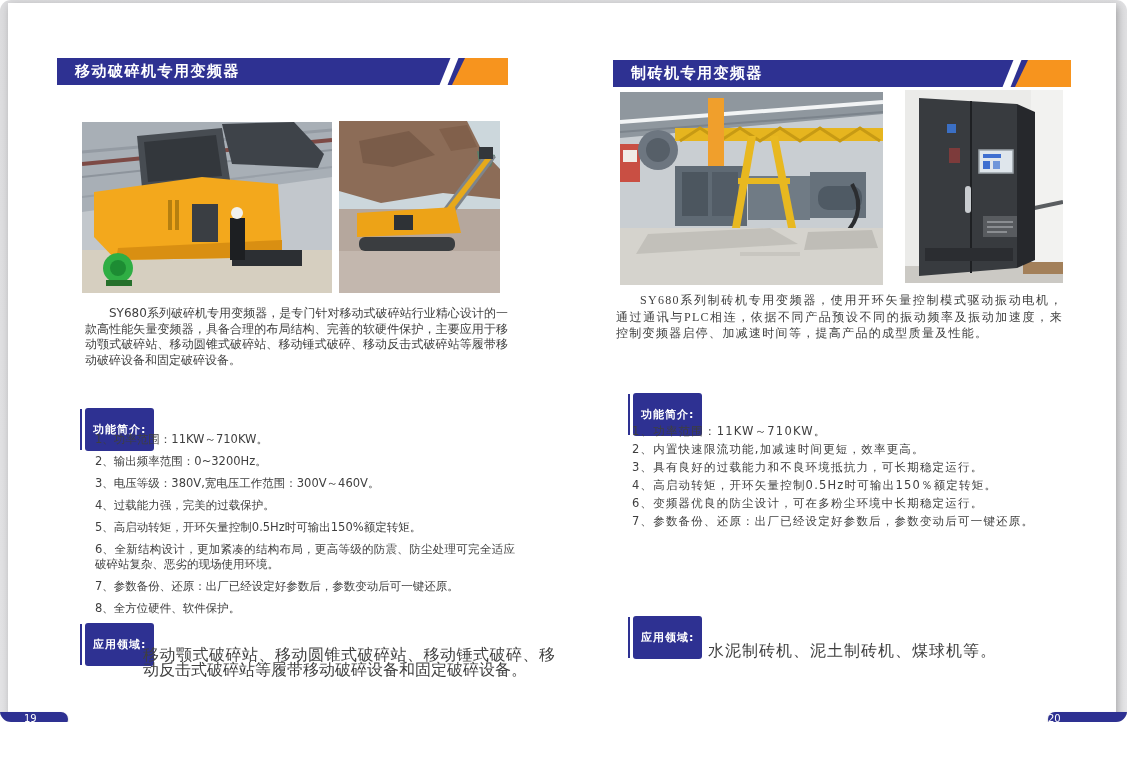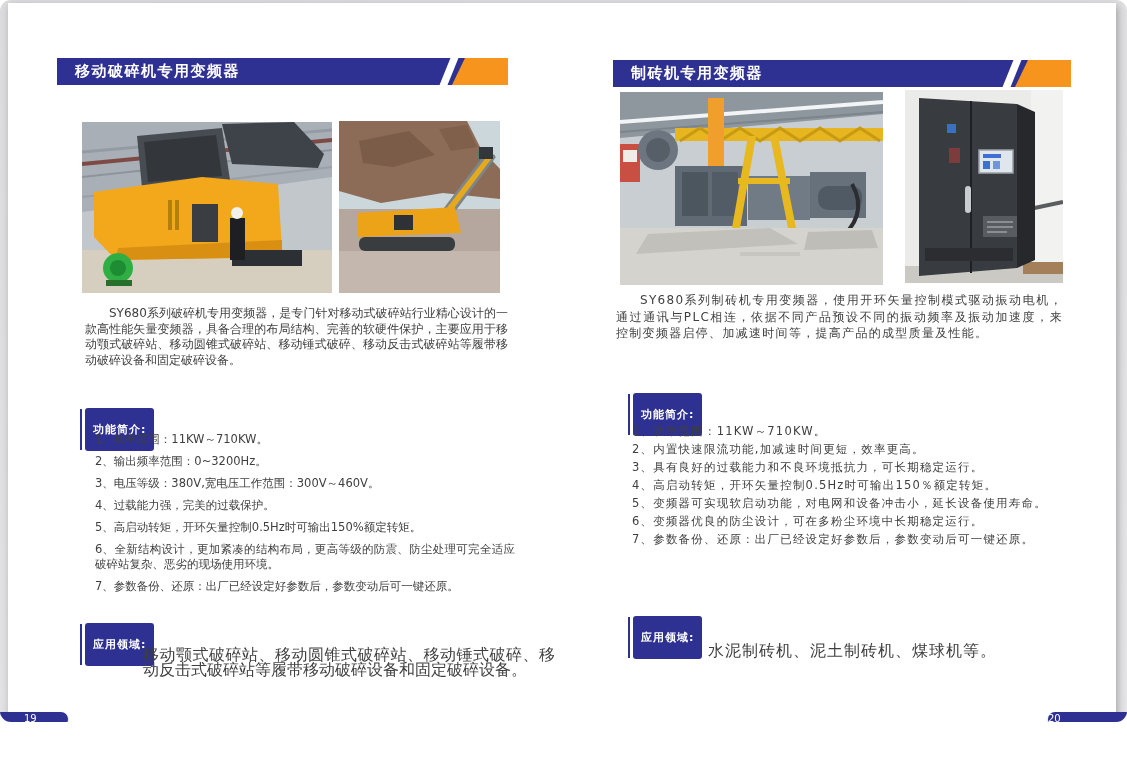--- a/index.html
+++ b/index.html
@@ -11,21 +11,21 @@
   .band-title{position:absolute;left:18px;top:0;line-height:27px;color:#fff;font-weight:bold;font-size:15px;letter-spacing:1.5px;white-space:nowrap;}
   .band-slash{position:absolute;right:55px;top:-3px;height:33px;width:8px;background:#fff;transform:skewX(-22deg);}
   .band-orange{position:absolute;right:0;top:0;height:27px;width:56px;background:#f7941e;clip-path:polygon(13px 0,100% 0,100% 100%,0 100%);}
 
   
   .photo{position:absolute;overflow:hidden;background:#ccc;}
   .photo svg{display:block;width:100%;height:100%;}
 
   
   .intro{position:absolute;font-size:12px;line-height:15.5px;text-align:justify;text-indent:2em;color:#3f3f3f;}
-  .intro.spread{line-height:16.5px;letter-spacing:1.3px;}
+  .intro.spread{line-height:16.5px;letter-spacing:1.3px;font-family:Liberation Serif, serif;}
 
   .badge{position:absolute;height:19px;line-height:19px;padding:12px 8px;background:#2e3192;border-radius:3px;color:#fff;font-size:11px;font-weight:bold;letter-spacing:1px;white-space:nowrap;}
   .badge::before{content:"";position:absolute;left:-5px;top:1px;bottom:1px;width:2px;background:#2e3192;}
 
   .feat-list{position:absolute;}
   .feat-item{font-size:11.5px;color:#3f3f3f;text-align:justify;}
   .left-list .feat-item{line-height:15px;margin-bottom:7px;width:420px;}
   .right-list .feat-item{line-height:13px;margin-bottom:5px;width:446px;letter-spacing:1.2px;}
 
   .apps-text{position:absolute;font-size:16px;line-height:15px;text-align:justify;color:#3f3f3f;margin-left:48px;}
@@ -98,20 +98,21 @@
     <div class="badge" style="left:85px;top:408px;">功能简介:</div>
 
     <div class="feat-list left-list" style="left:95px;top:432px;">
         <div class="feat-item">1、功率范围：11KW～710KW。</div>
         <div class="feat-item">2、输出频率范围：0~3200Hz。</div>
         <div class="feat-item">3、电压等级：380V,宽电压工作范围：300V～460V。</div>
         <div class="feat-item">4、过载能力强，完美的过载保护。</div>
         <div class="feat-item">5、高启动转矩，开环矢量控制0.5Hz时可输出150%额定转矩。</div>
         <div class="feat-item">6、全新结构设计，更加紧凑的结构布局，更高等级的防震、防尘处理可完全适应破碎站复杂、恶劣的现场使用环境。</div>
         <div class="feat-item">7、参数备份、还原：出厂已经设定好参数后，参数变动后可一键还原。</div>
+        <div class="feat-item">8、全方位硬件、软件保护。</div>
       </div>
 
     <div class="badge" style="left:85px;top:623px;">应用领域:</div>
 
     <div class="apps-text" style="left:95px;top:647px;width:412px;">移动颚式破碎站、移动圆锥式破碎站、移动锤式破碎、移动反击式破碎站等履带移动破碎设备和固定破碎设备。</div>
 
     <div class="tab tab-left">19</div>
   </div>
 
   <div>
@@ -179,21 +180,20 @@
 
     <div class="intro spread" style="left:616px;top:292px;width:447px;">SY680系列制砖机专用变频器，使用开环矢量控制模式驱动振动电机，通过通讯与PLC相连，依据不同产品预设不同的振动频率及振动加速度，来控制变频器启停、加减速时间等，提高产品的成型质量及性能。</div>
 
     <div class="badge" style="left:633px;top:393px;">功能简介:</div>
 
     <div class="feat-list right-list" style="left:632px;top:425px;">
         <div class="feat-item">1、功率范围：11KW～710KW。</div>
         <div class="feat-item">2、内置快速限流功能,加减速时间更短，效率更高。</div>
         <div class="feat-item">3、具有良好的过载能力和不良环境抵抗力，可长期稳定运行。</div>
         <div class="feat-item">4、高启动转矩，开环矢量控制0.5Hz时可输出150％额定转矩。</div>
-        <div class="feat-item">5、变频器可实现软启动功能，对电网和设备冲击小，延长设备使用寿命。</div>
         <div class="feat-item">6、变频器优良的防尘设计，可在多粉尘环境中长期稳定运行。</div>
         <div class="feat-item">7、参数备份、还原：出厂已经设定好参数后，参数变动后可一键还原。</div>
       </div>
 
     <div class="badge" style="left:633px;top:616px;">应用领域:</div>
 
     <div class="apps-text" style="left:660px;top:643px;width:400px;letter-spacing:1px;">水泥制砖机、泥土制砖机、煤球机等。</div>
 
     <div class="tab tab-right">20</div>
   </div>

